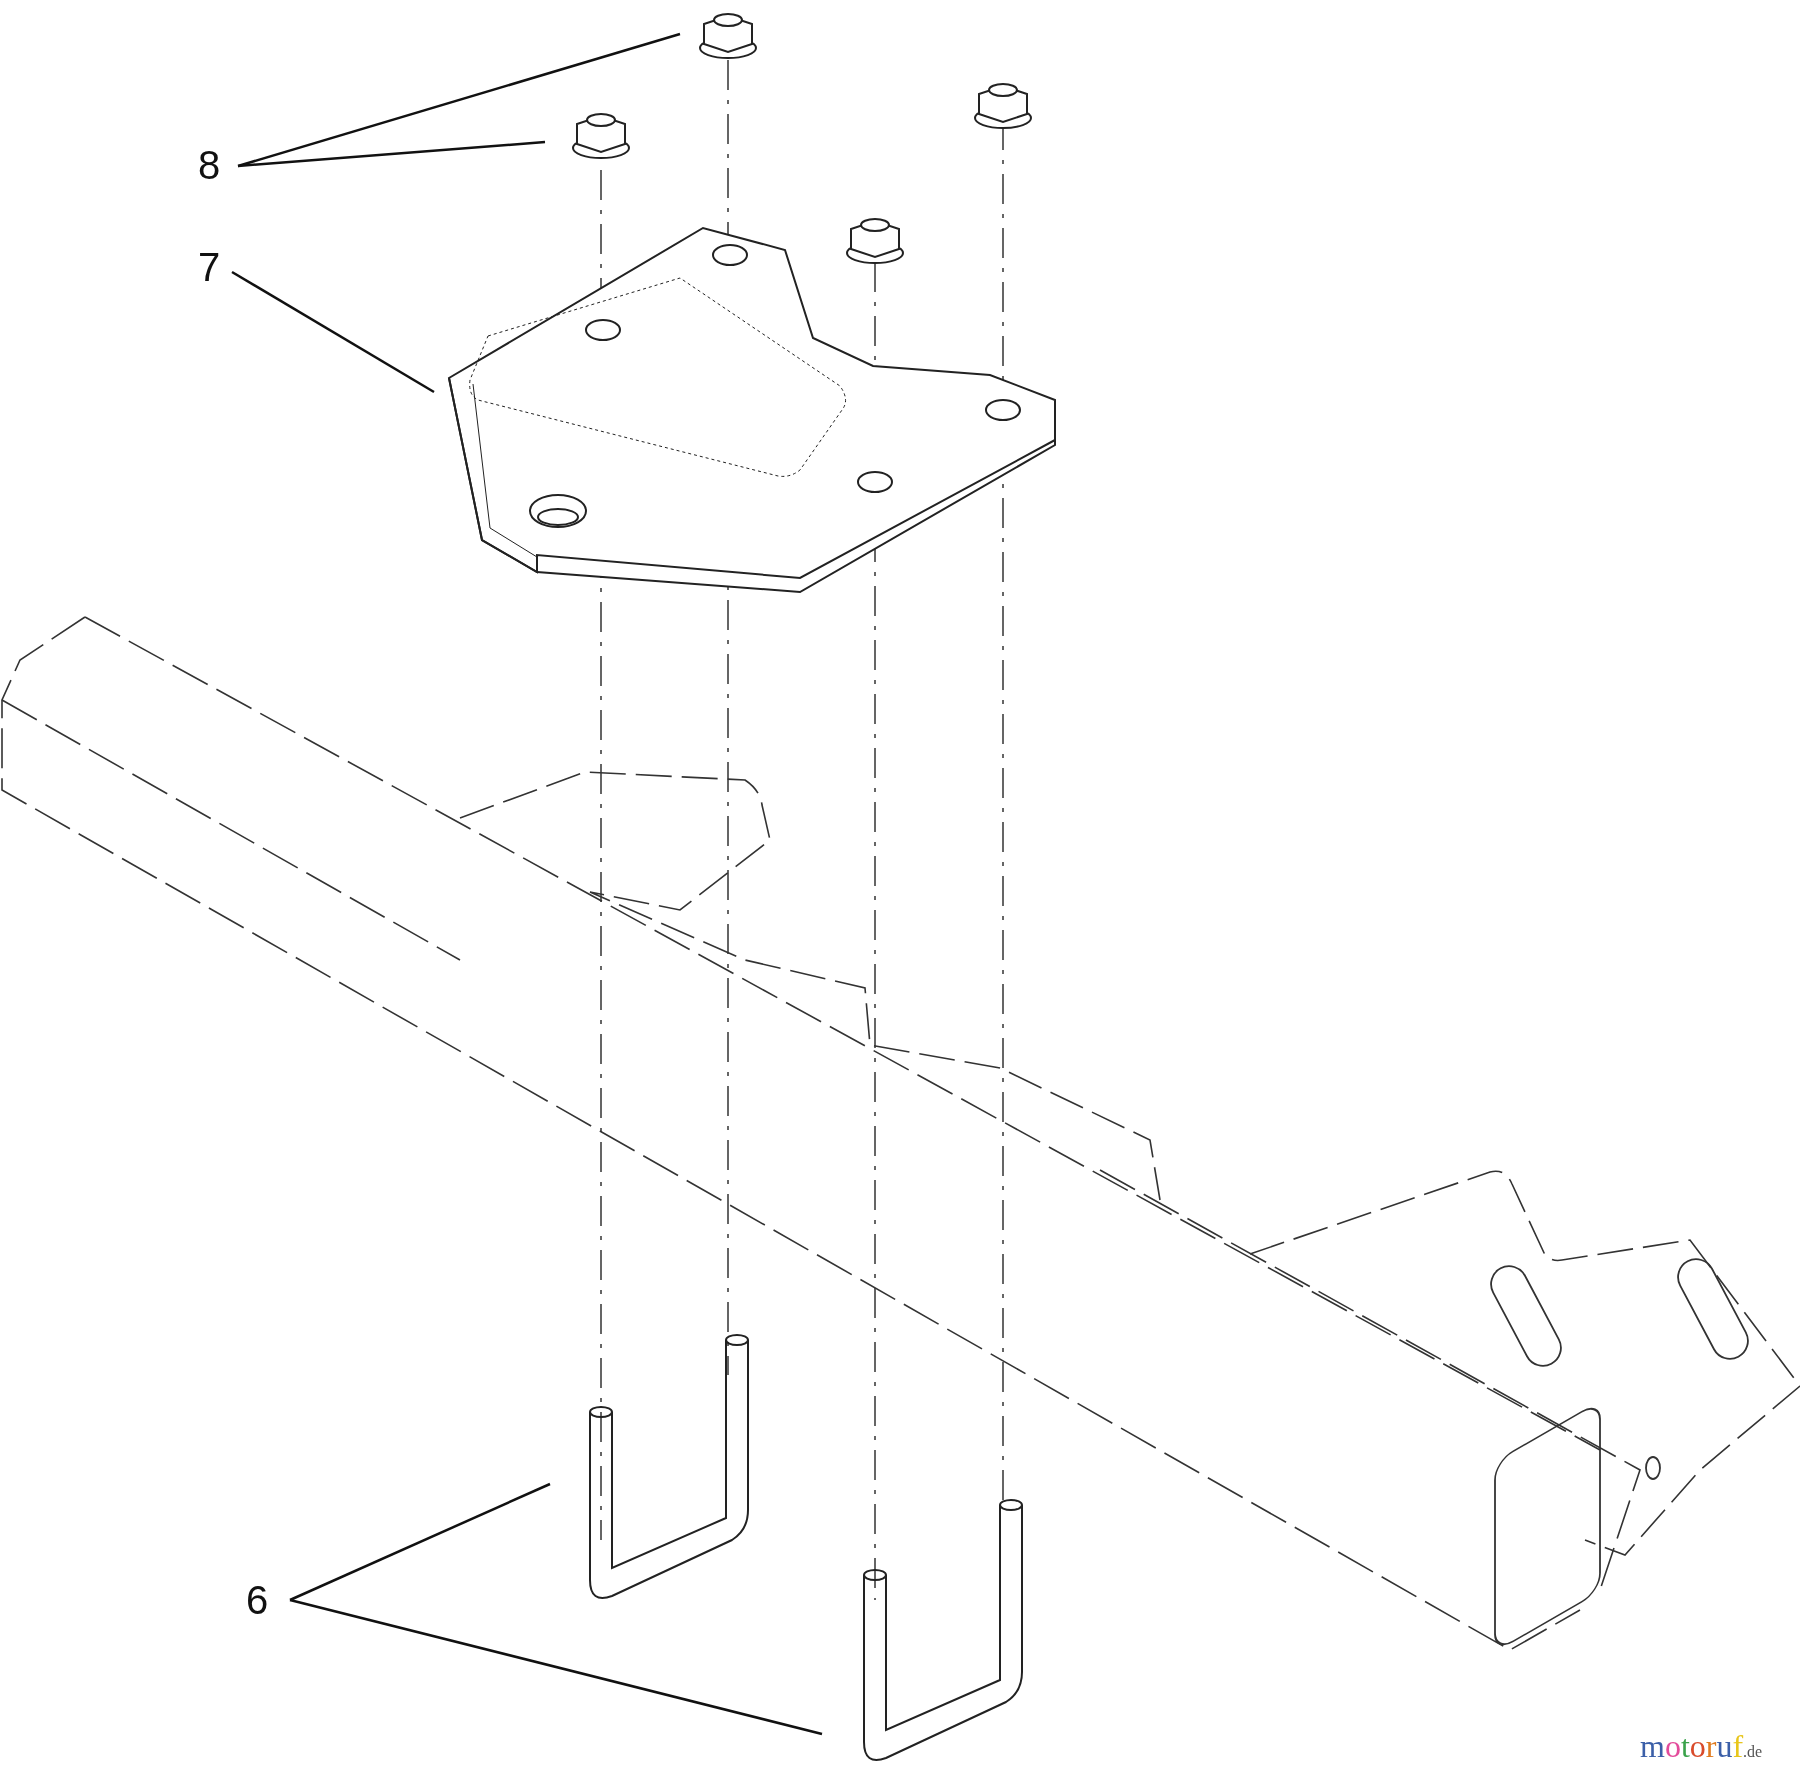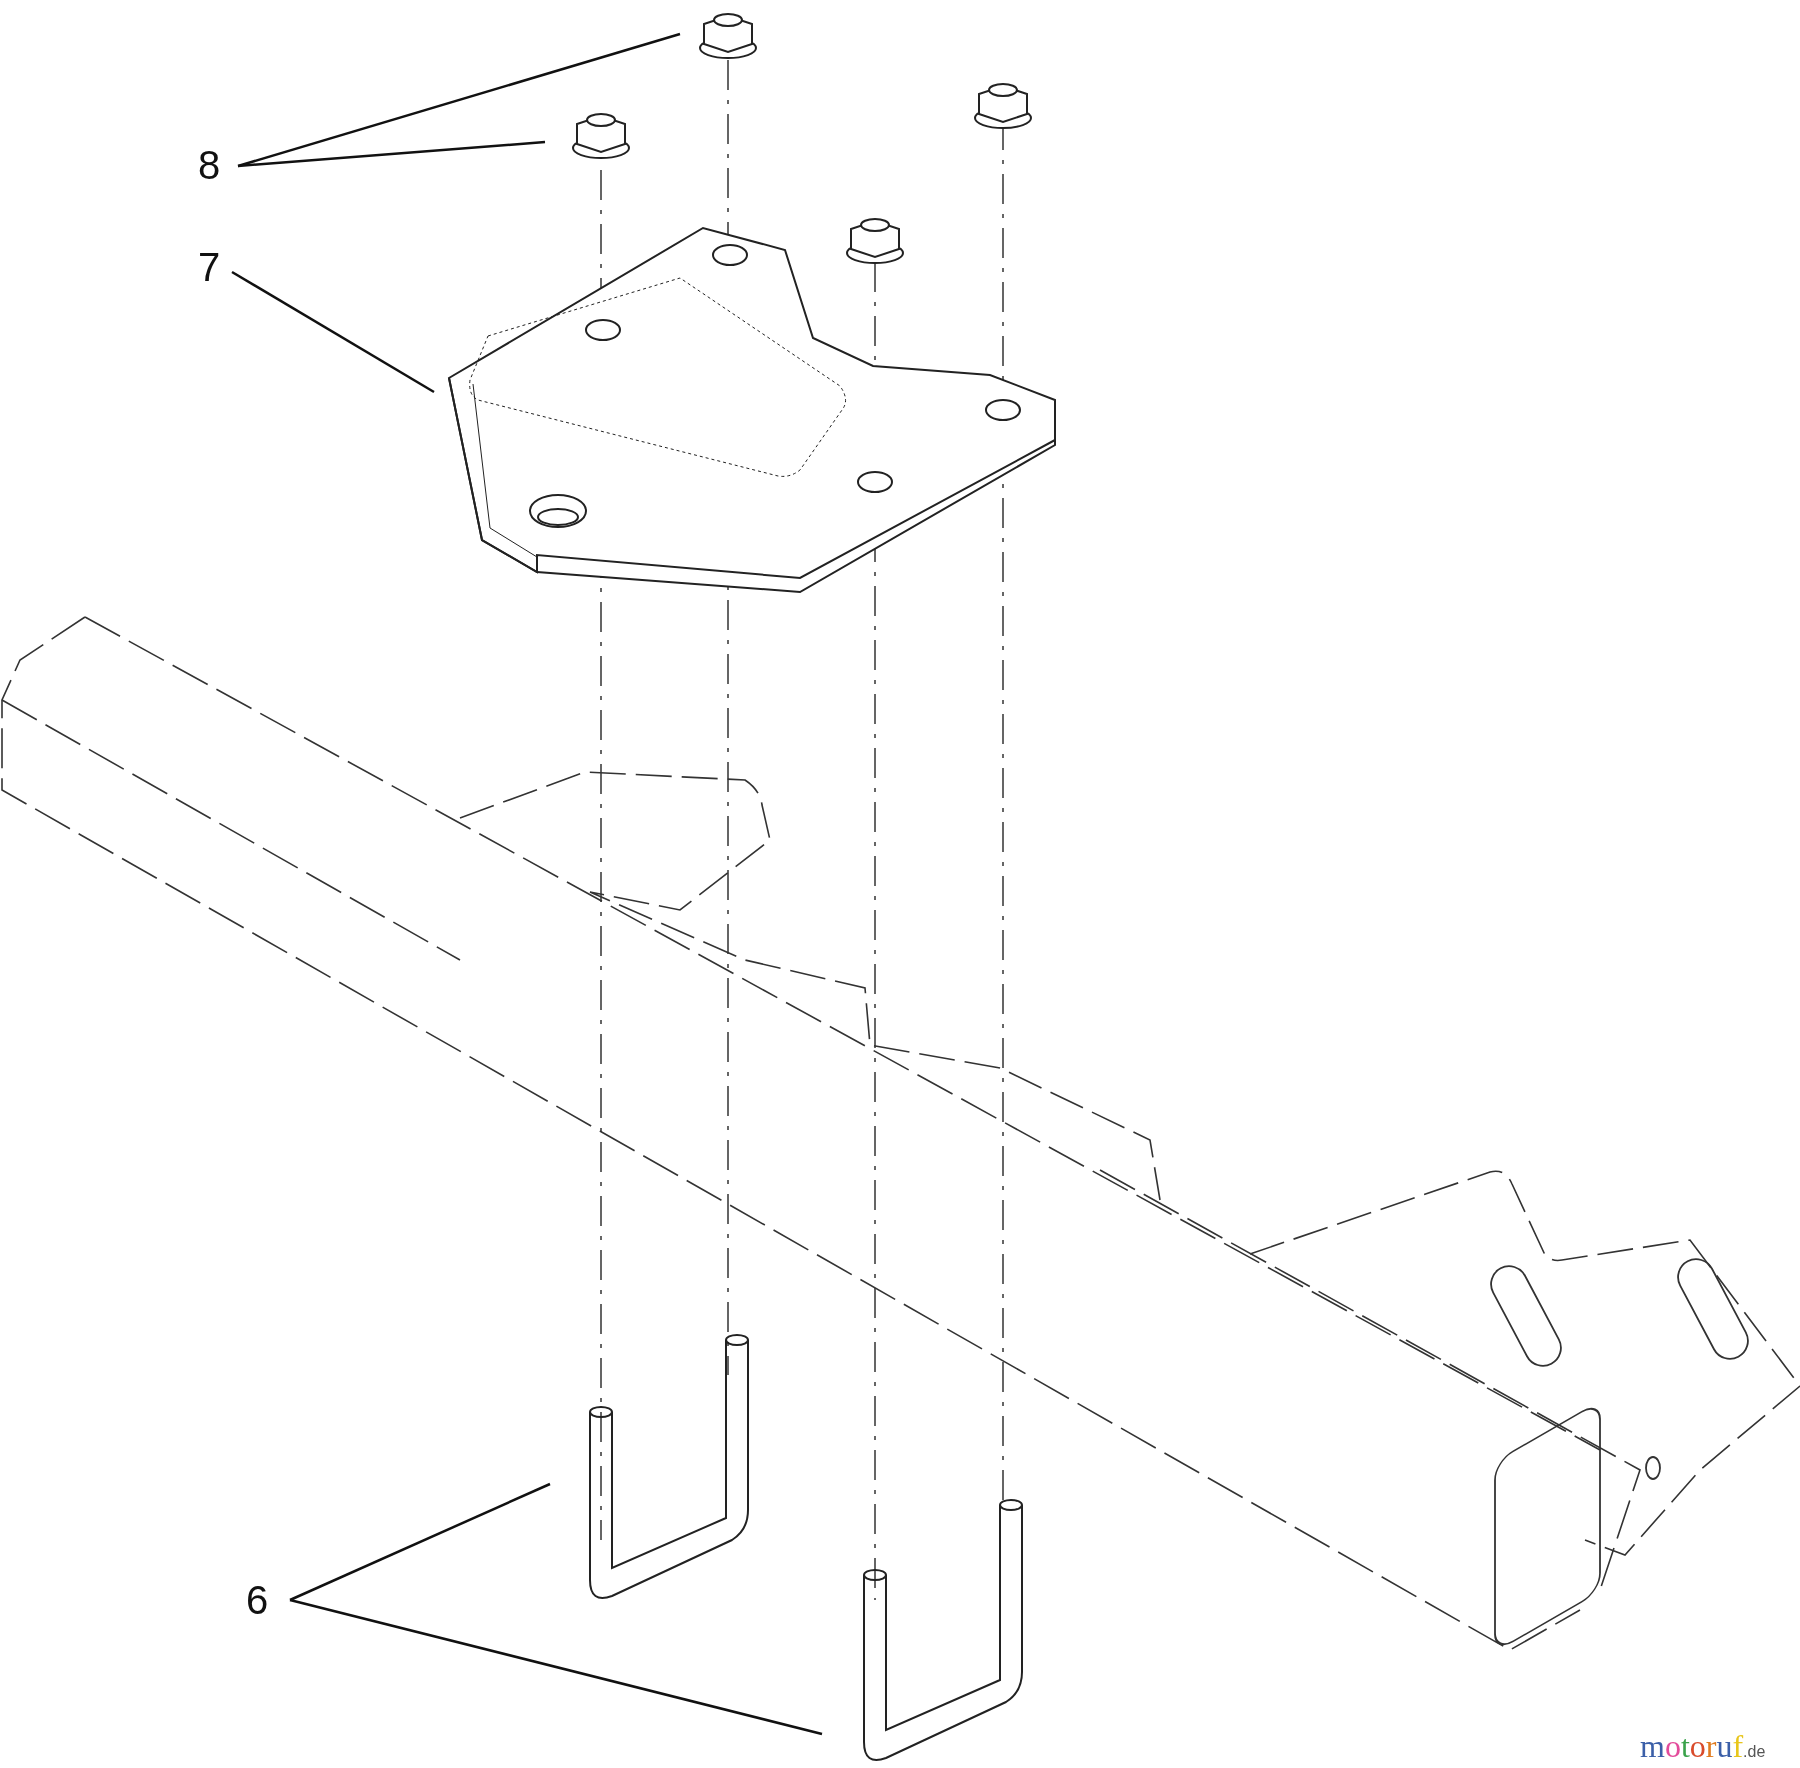--- a/index.html
+++ b/index.html
@@ -2,21 +2,21 @@
 <html><head>
 <meta charset="utf-8">
 <style>
   html,body{margin:0;padding:0;background:#ffffff;}
   body{width:1800px;height:1768px;position:relative;overflow:hidden;font-family:"Liberation Sans",sans-serif;}
   #diagram{position:absolute;left:0;top:0;width:1800px;height:1768px;}
   .callout{position:absolute;font-family:"Liberation Sans",sans-serif;font-size:40px;color:#111;line-height:1;}
   .watermark{position:absolute;left:1640px;top:1728px;font-family:"Liberation Serif",serif;font-size:32px;letter-spacing:0px;}
   .watermark .m{color:#3b5fa8}.watermark .o1{color:#e34b9b}.watermark .t{color:#3aa24a}
   .watermark .o2{color:#d94b2b}.watermark .r{color:#e07b1f}.watermark .u{color:#3b5fa8}.watermark .f{color:#e8c61b}
-  .watermark .de{color:#555;font-size:16px;font-family:Liberation Sans, sans-serif;}
+  .watermark .de{color:#555;font-size:16px;font-family:Liberation Serif, serif;}
 </style>
 </head>
 <body>
 
 <svg id="diagram" viewBox="0 0 1800 1768" xmlns="http://www.w3.org/2000/svg" fill="none" stroke="#222" stroke-width="2">
 
   <g stroke="#111" stroke-width="2.5">
     <line x1="238" y1="166" x2="680" y2="34"></line>
     <line x1="238" y1="166" x2="545" y2="142"></line>
     <line x1="232" y1="272" x2="434" y2="392"></line>

